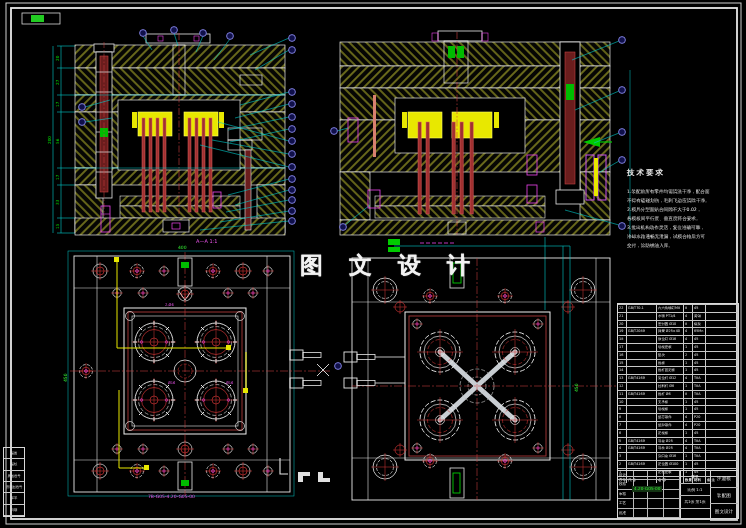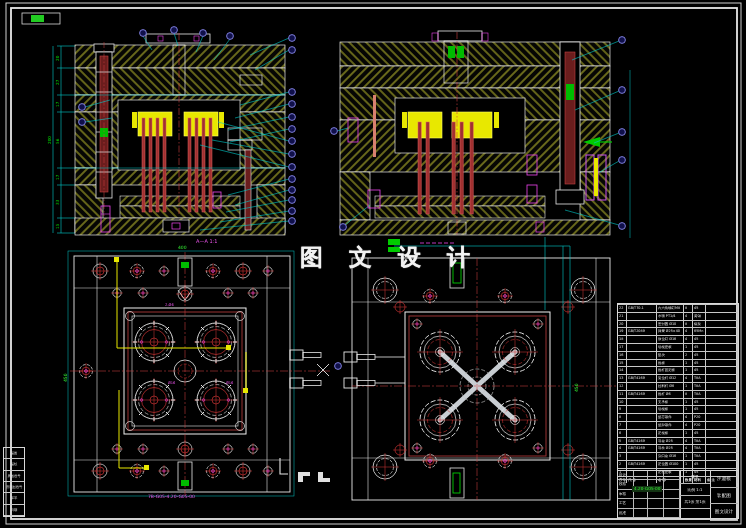--- a/index.html
+++ b/index.html
@@ -1,21 +1,21 @@
 <!DOCTYPE html>
 <html><head>
 <meta charset="utf-8">
 <style>
   html,body{margin:0;padding:0;background:#000;}
   #stage{position:relative;width:746px;height:528px;background:#000;overflow:hidden;
          font-family:"DejaVu Sans",sans-serif;}
   #stage svg{position:absolute;left:0;top:0;}
   .abs{position:absolute;}
   
-  #watermark{left:300px;top:242px;color:#f2f2f2;font-size:23px;font-weight:bold;
+  #watermark{left:300px;top:250px;color:#f2f2f2;font-size:23px;font-weight:bold;
              letter-spacing:9px;white-space:nowrap;text-shadow:0 0 1px #fff;}
   
   #tech-notes{left:627px;top:168px;width:114px;color:#e8e8e8;}
   #tech-notes .tn-title{font-size:7.5px;font-weight:bold;letter-spacing:2px;margin-bottom:9px;}
   #notes-lines div{font-size:4.6px;line-height:9px;white-space:nowrap;transform-origin:left top;}
   
   #bom{left:617px;top:303px;width:120px;height:166px;border:1px solid #d8d8d8;
        display:flex;flex-direction:column;}
   .bom-row{display:grid;grid-template-columns:9px 30px 27px 9px 13px 1fr;flex:1;}
   .bom-row div{border-right:0.5px solid #c8c8c8;border-top:0.5px solid #c8c8c8;
@@ -494,20 +494,32 @@
   </g>
 
   <g fill="#e0e0e0">
     <polygon points="298,472 310,472 310,476 303,476 303,482 298,482"></polygon>
     <polygon points="318,472 323,472 323,478 330,478 330,482 318,482"></polygon>
   </g>
 </svg>
 
 <div id="watermark" class="abs">图 文 设 计</div>
 
+<div id="tech-notes" class="abs">
+  <div class="tn-title">技术要求</div>
+  <div id="notes-lines">
+        <div>1.装配前所有零件均需清洗干净，配合面</div>
+        <div>不得有磕碰划伤，毛刺飞边应清除干净。</div>
+        <div>2.模具分型面贴合间隙不大于0.02，</div>
+        <div>各模板间平行度、垂直度符合要求。</div>
+        <div>3.推出机构动作灵活，复位准确可靠，</div>
+        <div>冷却水路通畅无泄漏，试模合格后方可</div>
+        <div>交付，涂防锈油入库。</div>
+      </div>
+</div>
 
 <div id="bom" class="abs">
       <div class="bom-row">
         <div>22</div>
         <div>GB/T70.1</div>
         <div>内六角螺钉M8</div>
         <div>8</div>
         <div>45</div>
         <div></div>
       </div>

